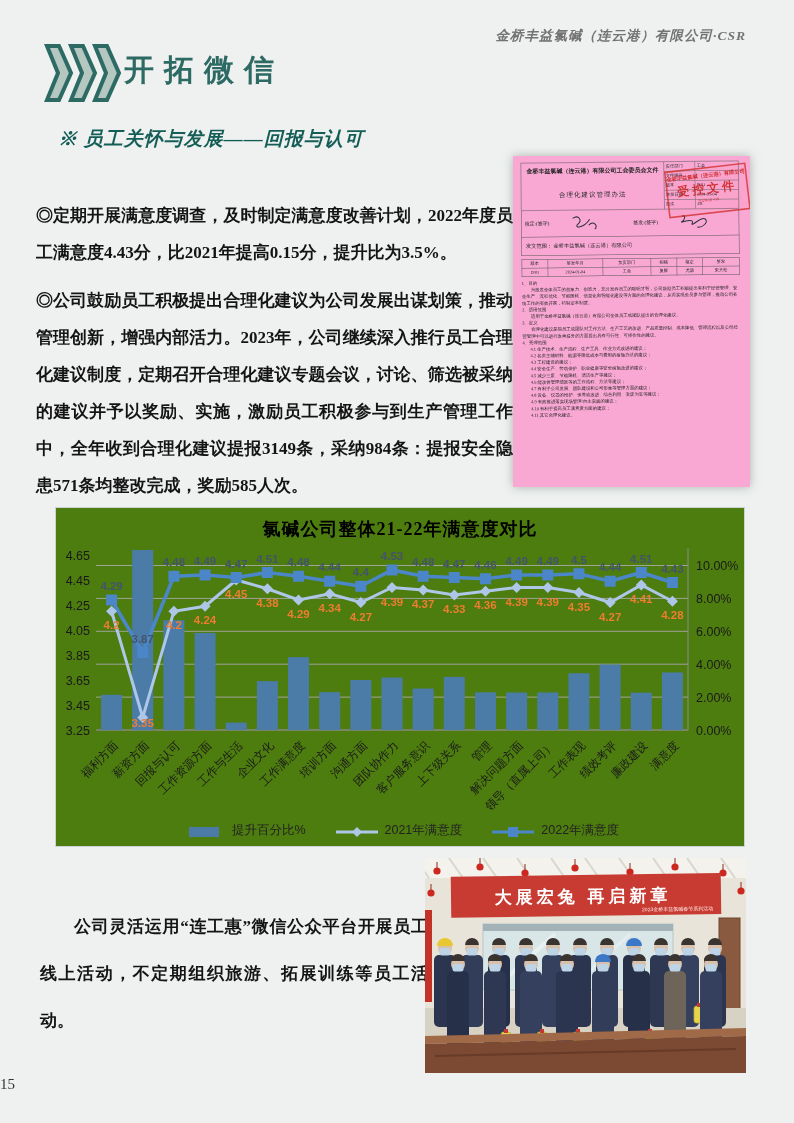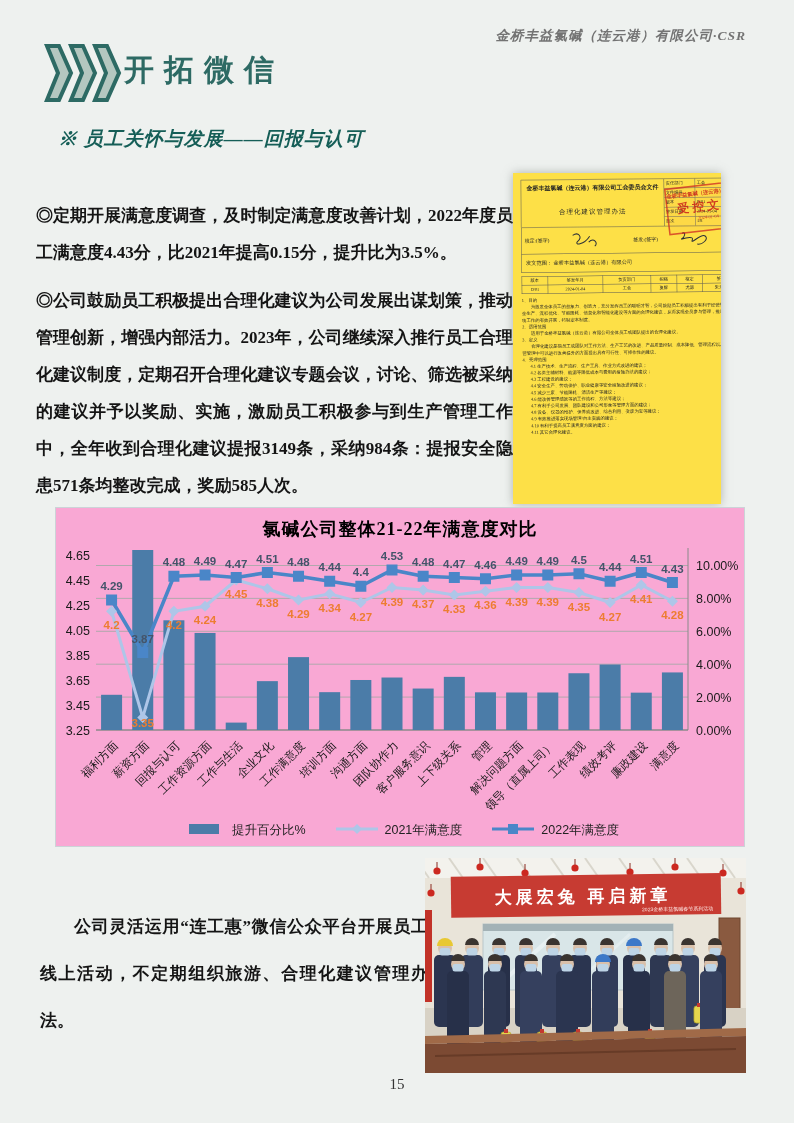--- a/index.html
+++ b/index.html
@@ -8,21 +8,21 @@
   .abs{position:absolute;}
   
   .hdr{top:27px;right:48px;font:italic bold 13.5px "Liberation Serif",serif;color:#737373;letter-spacing:1px;}
   .logo{left:44px;top:43px;}
   .sec-title{left:124px;top:50px;margin:0;font-weight:bold;font-size:30px;color:#2d6a64;letter-spacing:10px;font-family:"Liberation Sans",sans-serif;}
   .subtitle{left:58px;top:126px;margin:0;font:italic bold 19px "Liberation Serif",serif;color:#155e57;letter-spacing:1px;}
   
   .paras{left:36px;top:197px;width:477px;}
   .paras p{margin:0 0 11px 0;font:bold 17px/37px "Liberation Serif",serif;color:#141414;text-align:justify;}
   
-  .doc{left:513px;top:173px;width:208px;height:331px;background:#fde047;box-shadow:0 0 9px rgba(110,120,115,.5);overflow:hidden;}
+  .doc{left:513px;top:156px;width:237px;height:331px;background:#f9a8d4;box-shadow:0 0 9px rgba(110,120,115,.5);overflow:hidden;}
   .doc-inner{width:466px;height:662px;transform:scale(.5) rotate(-.6deg);transform-origin:0 0;box-sizing:border-box;
              padding:14px 15px;font-family:"Liberation Serif",serif;color:#242424;position:relative;}
   .doc-head{display:grid;grid-template-columns:1fr 148px;border:1px solid #555;}
   .doc-head-left{padding:8px 6px 4px;border-right:1px solid #555;}
   .doc-file-header{font-size:12px;font-weight:bold;text-align:center;}
   .doc-title{font-size:13px;text-align:center;margin-top:30px;letter-spacing:2px;}
   .doc-info{display:grid;grid-template-columns:62px 1fr;font-size:8.5px;}
   .doc-info div{border-bottom:1px solid #666;padding:3px 3px;min-height:10px;}
   .doc-info div:nth-child(odd){border-right:1px solid #666;}
   .doc-info div:nth-last-child(-n+2){border-bottom:none;}
@@ -34,32 +34,32 @@
   .doc-body{margin-top:7px;font-size:8.8px;line-height:1.5;}
   .doc-body div{margin:0;}
   .doc-body .ind{text-indent:2em;}
   .doc-body .sub{padding-left:16px;}
   .stamp{position:absolute;top:26px;right:-4px;width:158px;height:88px;border:3px solid rgba(205,40,34,.75);
          transform:rotate(-6deg);color:rgba(200,30,26,.85);text-align:center;background:rgba(255,60,50,.04);}
   .stamp .s1{font-size:10.5px;margin-top:7px;font-weight:bold;}
   .stamp .s2{font-size:24px;font-weight:bold;letter-spacing:6px;margin-top:3px;}
   .stamp .s3{font-size:9px;margin-top:2px;}
   
-  .chart-box{left:55px;top:507px;width:690px;height:340px;background:#f9a8d4;border:1px solid #ccd3d7;box-sizing:border-box;}
+  .chart-box{left:55px;top:507px;width:690px;height:340px;background:#4d7c0f;border:1px solid #ccd3d7;box-sizing:border-box;}
   .chart-title{text-align:center;font:bold 18px "Liberation Serif",serif;color:#000;margin-top:9px;letter-spacing:1px;}
   #chart-svg{position:absolute;left:0;top:34px;}
   .legend{position:absolute;bottom:7px;left:0;width:100%;display:flex;justify-content:center;gap:28px;
           font-size:12.5px;color:#222;align-items:center;}
-  .legend .item{display:flex;align-items:flex-start;gap:5px;}
+  .legend .item{display:flex;align-items:flex-end;gap:5px;}
   
   .caption{left:40px;top:903px;width:388px;margin:0;font:bold 17px/47px "Liberation Serif",serif;color:#141414;
            text-indent:2em;text-align:justify;}
   
   #photo-svg{left:425px;top:858px;}
-  .pagenum{top:1076px;left:0;width:794px;text-align:center;font:15px "Liberation Serif",serif;color:#333;}
+  .pagenum{top:1076px;left:0;width:794px;text-align:left;font:15px "Liberation Serif",serif;color:#333;}
 </style>
 </head>
 <body>
 
 <div class="page">
 
   <div class="abs hdr">金桥丰益氯碱（连云港）有限公司·CSR</div>
 
   <svg class="abs logo" width="80" height="60" viewBox="0 0 80 60">
     <path d="M3,3 L15,3 L27,30 L15,57 L3,57 L14,30 Z" fill="#b4c7c0" stroke="#2d6a64" stroke-width="4"></path>
@@ -313,21 +313,21 @@
         <span class="item">
           <svg width="46" height="14">
             <line x1="2" y1="7" x2="44" y2="7" stroke="#4a86c8" stroke-width="3"></line>
             <rect x="18" y="2" width="10" height="10" fill="#4a86c8"></rect>
           </svg>
           <span>2022年满意度</span>
         </span>
       </div>
   </div>
 
-  <p class="abs caption">公司灵活运用“连工惠”微信公众平台开展员工线上活动，不定期组织旅游、合理化建议管理办法。</p>
+  <p class="abs caption">公司灵活运用“连工惠”微信公众平台开展员工线上活动，不定期组织旅游、拓展训练等员工活动。</p>
 
   <svg class="abs" id="photo-svg" width="321" height="215" viewBox="0 0 321 215">
       <rect x="0" y="0" width="321" height="215" fill="#e9e4d9"></rect>
       <rect x="0" y="0" width="321" height="20" fill="#f3f2ed"></rect>
       <line x1="-10" y1="0" x2="4" y2="20" stroke="#d9d6cc" stroke-width="2"></line>
       <line x1="24" y1="0" x2="38" y2="20" stroke="#d9d6cc" stroke-width="2"></line>
       <line x1="58" y1="0" x2="72" y2="20" stroke="#d9d6cc" stroke-width="2"></line>
       <line x1="92" y1="0" x2="106" y2="20" stroke="#d9d6cc" stroke-width="2"></line>
       <line x1="126" y1="0" x2="140" y2="20" stroke="#d9d6cc" stroke-width="2"></line>
       <line x1="160" y1="0" x2="174" y2="20" stroke="#d9d6cc" stroke-width="2"></line>

